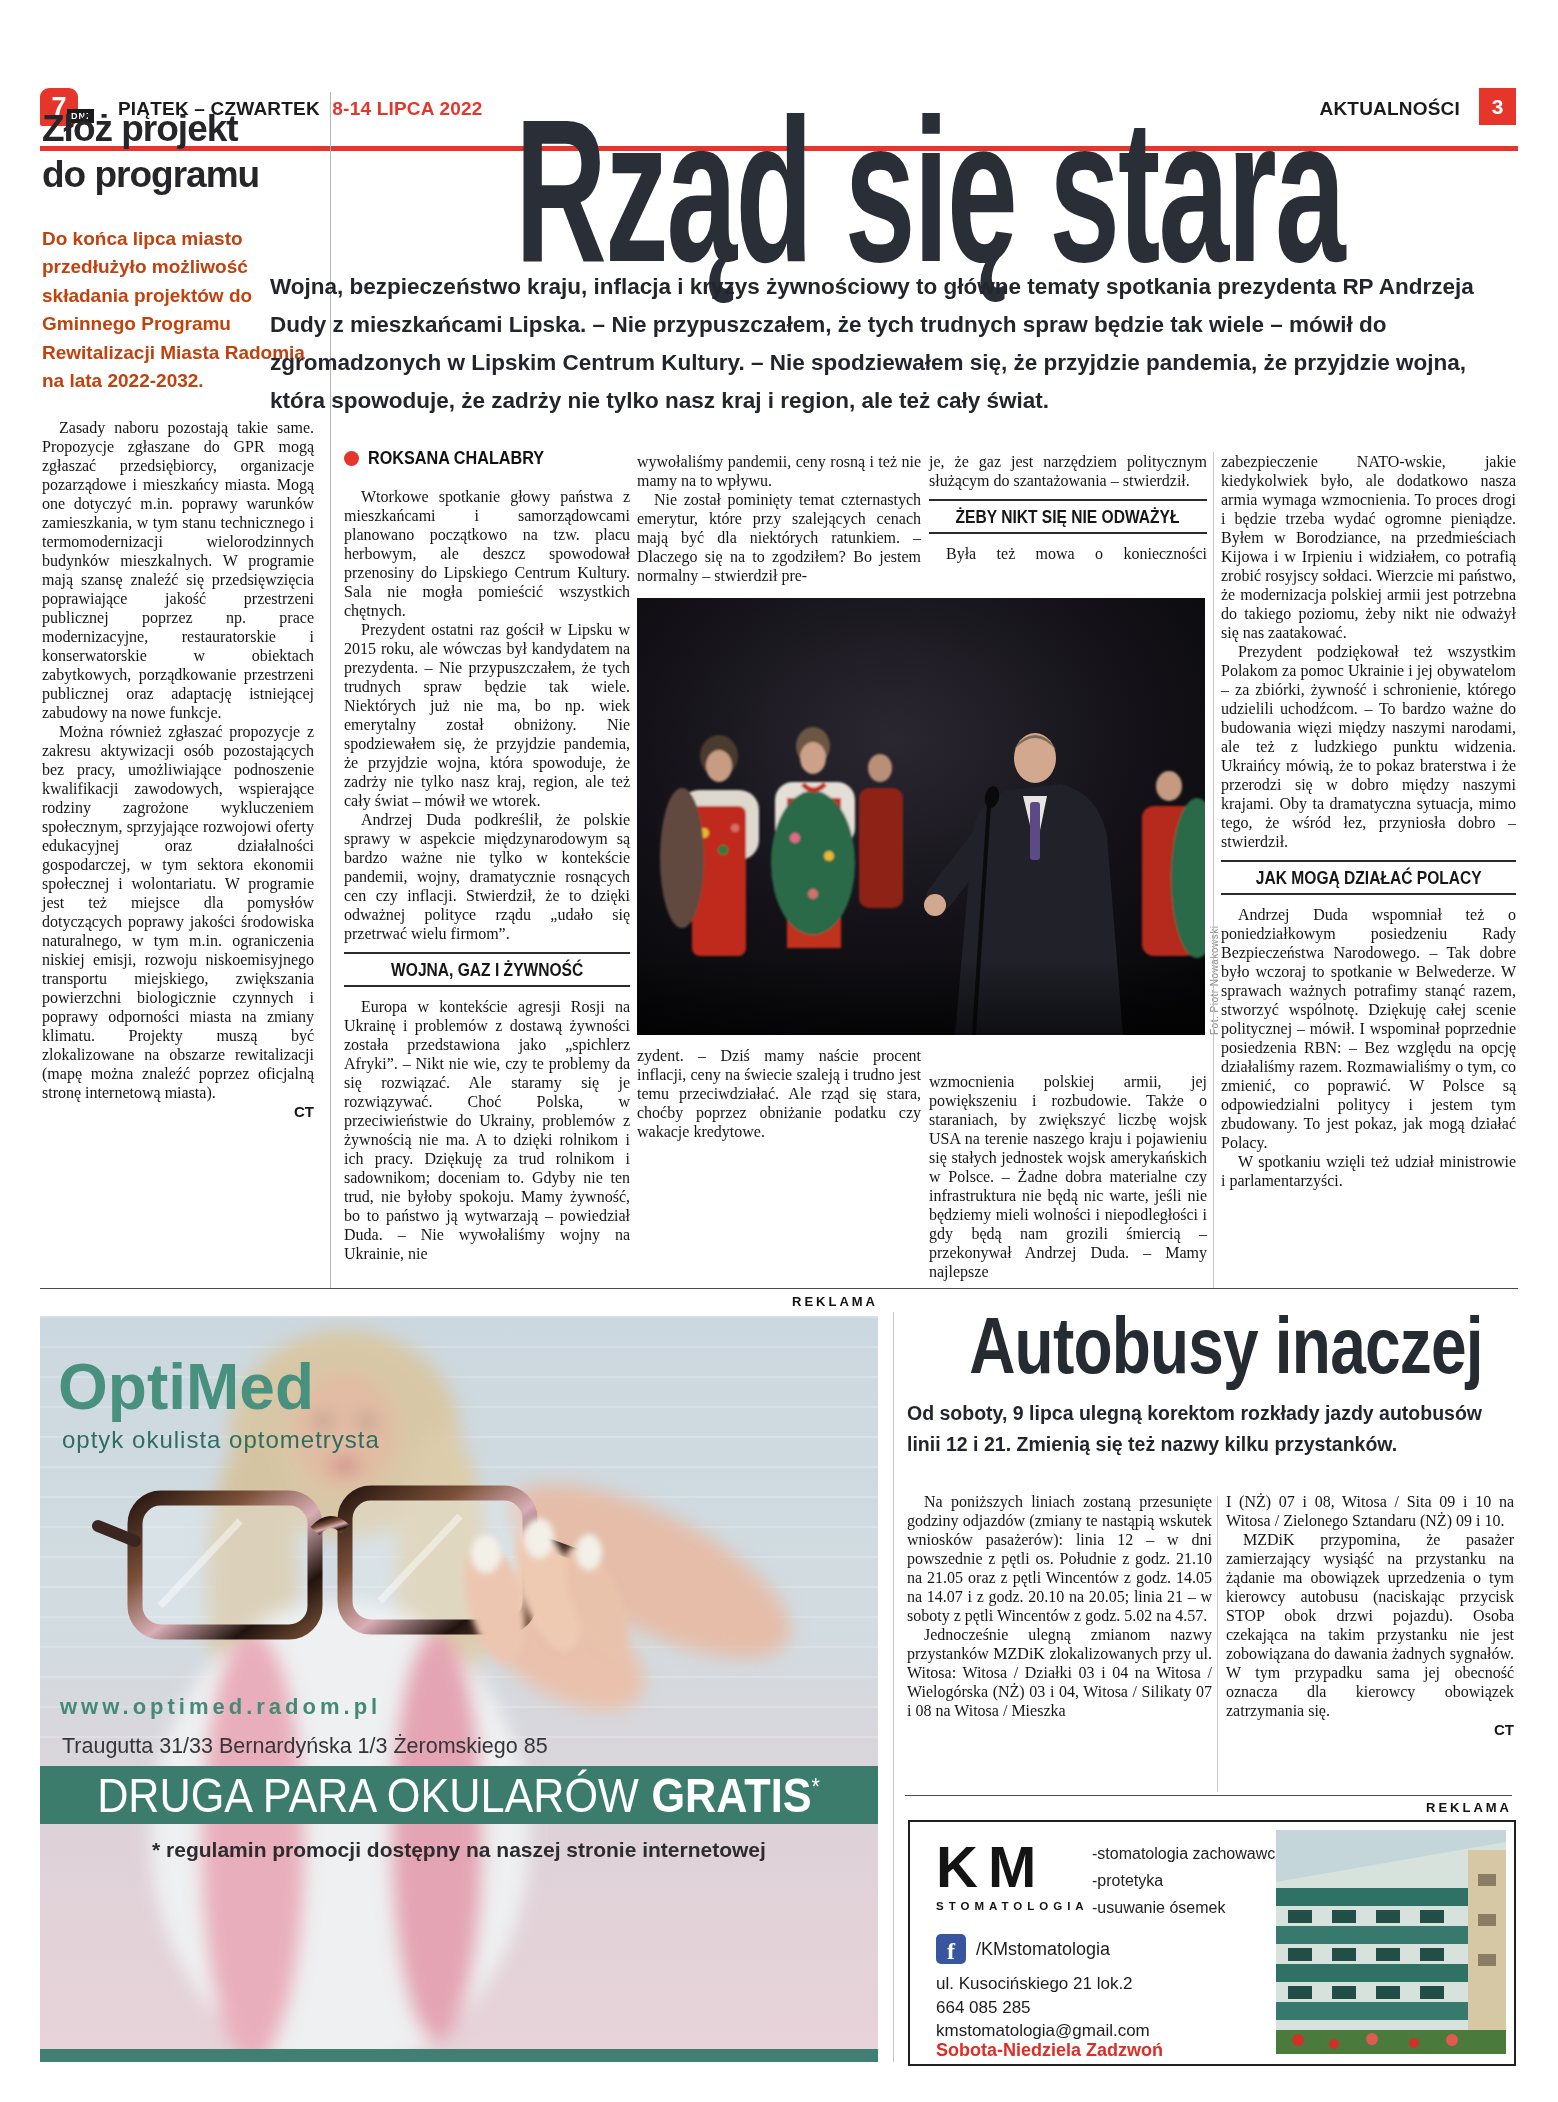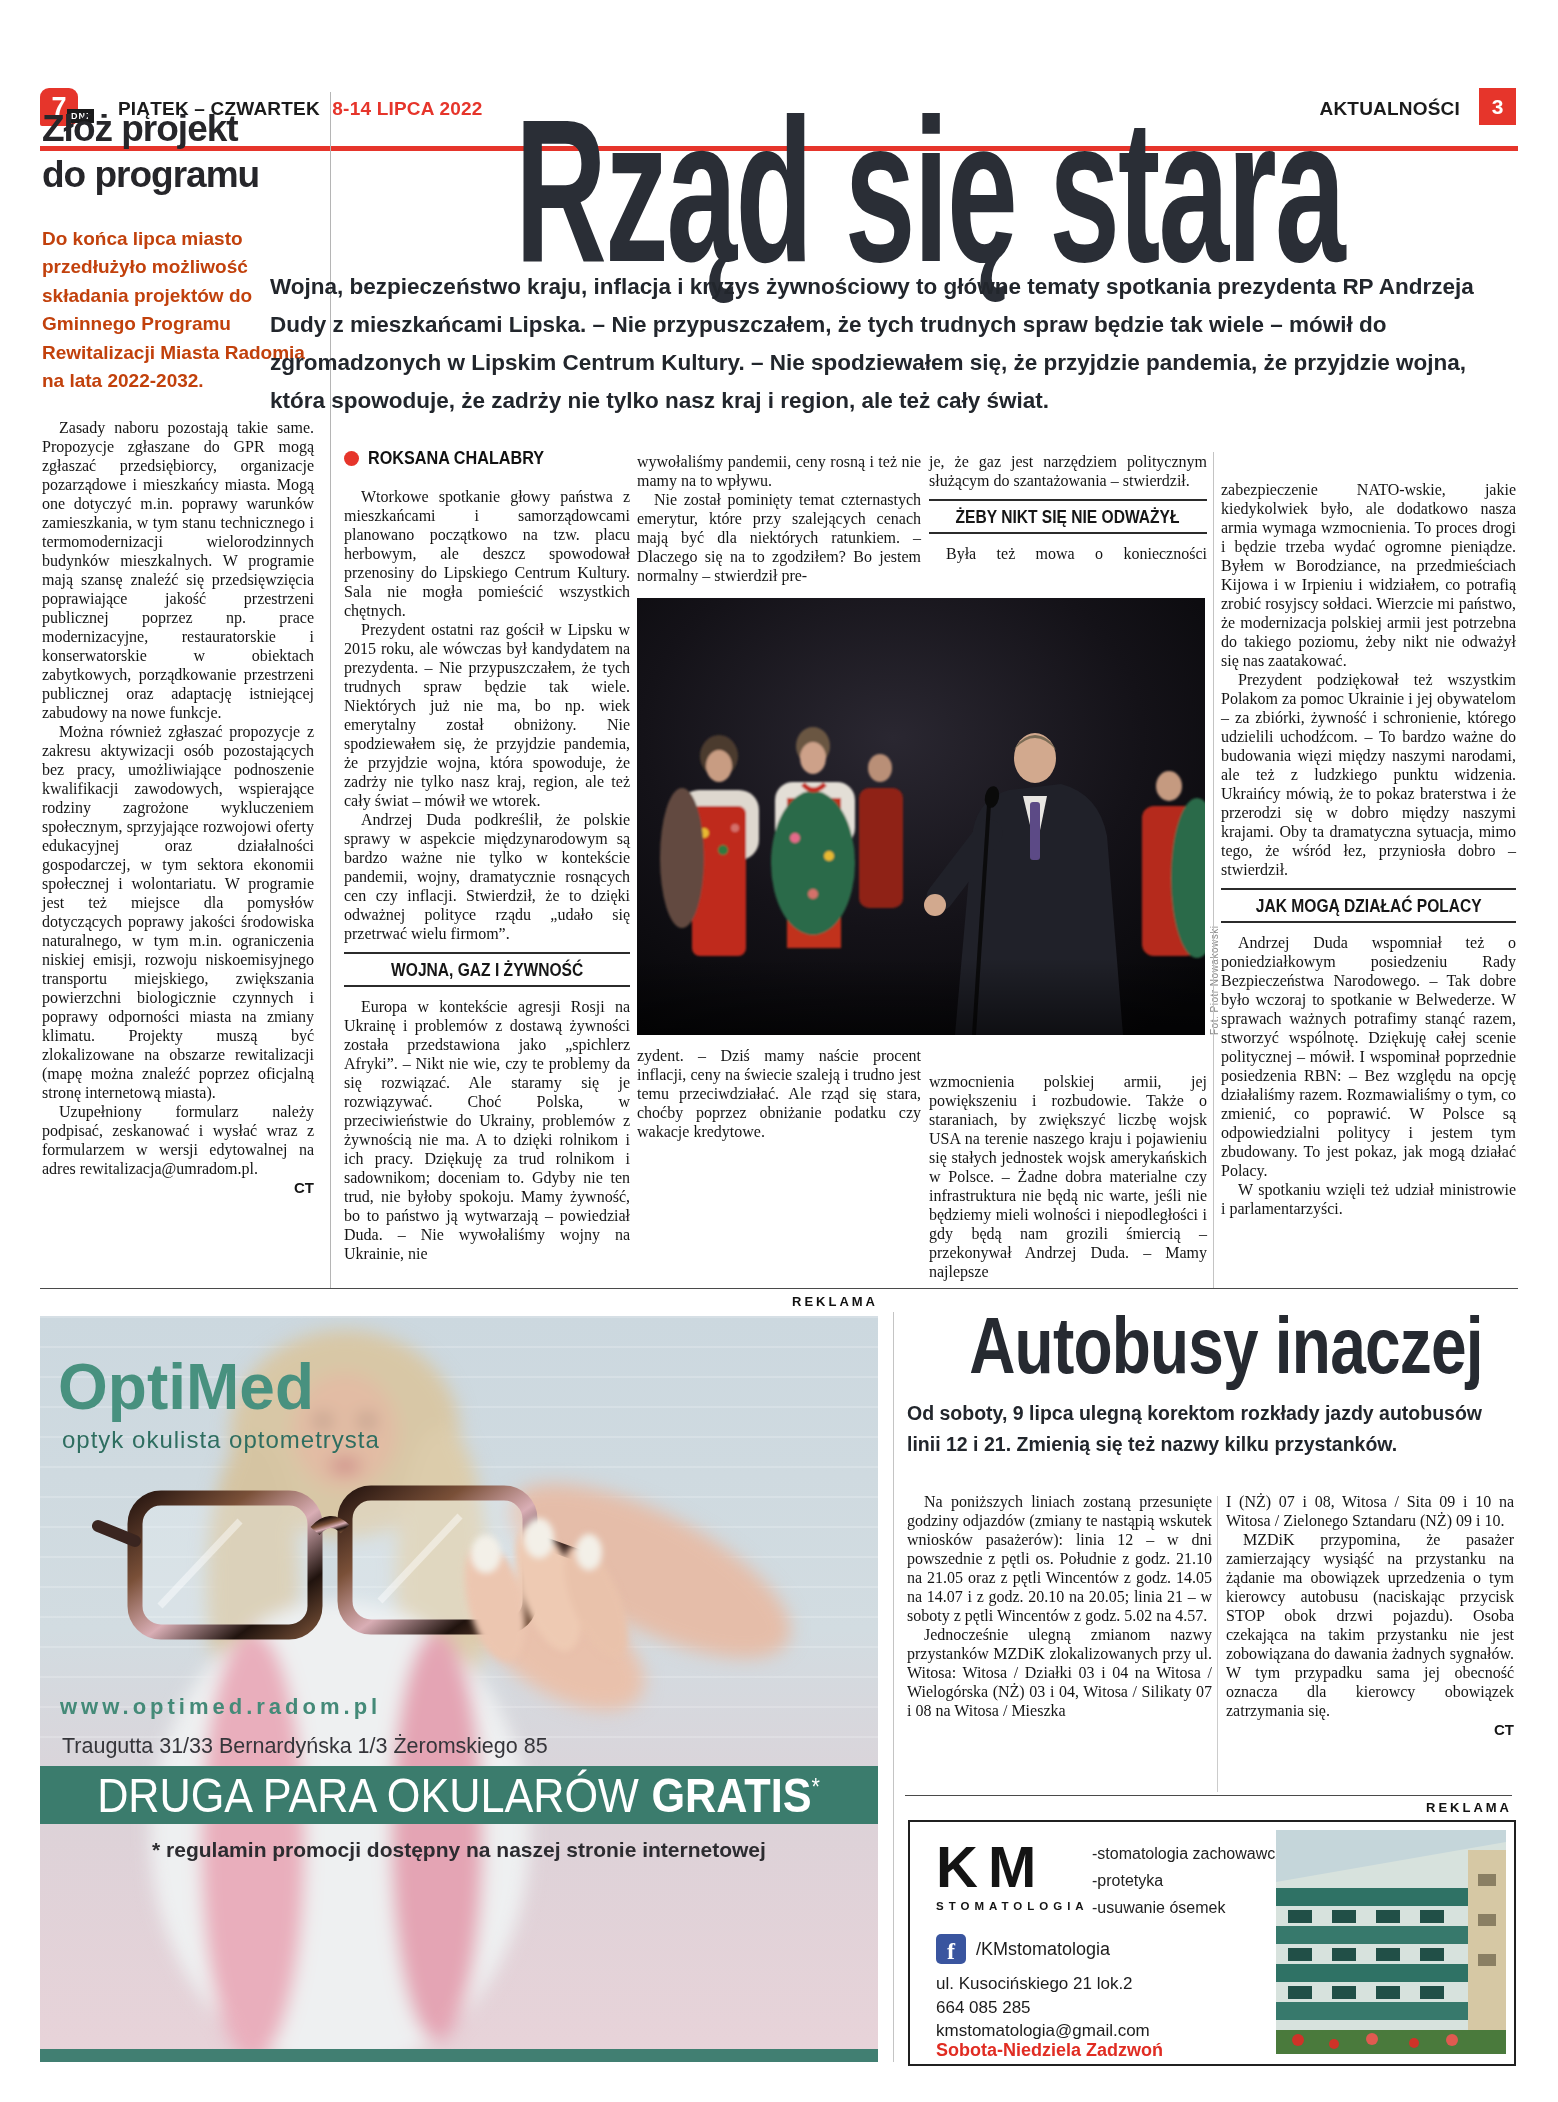--- a/index.html
+++ b/index.html
@@ -89,21 +89,20 @@
   <div class="abs vrule" style="left:330px;top:92px;height:1196px;"></div>
   <div class="abs" style="left:42px;top:106px;width:272px;">
     <div class="left-h1">
       <span style="display:block;">Złóż projekt</span>
       <span style="display:block;">do programu</span>
     </div>
     <div class="left-lead">Do końca lipca miasto przedłużyło możliwość składania projektów do Gminnego Programu Rewitalizacji Miasta Radomia na lata 2022-2032.</div>
     <div class="body-text" style="margin-top:22px;">
       <p>Zasady naboru pozostają takie same. Propozycje zgłaszane do GPR mogą zgłaszać przedsiębiorcy, organizacje pozarządowe i mieszkańcy miasta. Mogą one dotyczyć m.in. poprawy warunków zamieszkania, w tym stanu technicznego i termomodernizacji wielorodzinnych budynków mieszkalnych. W programie mają szansę znaleźć się przedsięwzięcia poprawiające jakość przestrzeni publicznej poprzez np. prace modernizacyjne, restauratorskie i konserwatorskie w obiektach zabytkowych, porządkowanie przestrzeni publicznej oraz adaptację istniejącej zabudowy na nowe funkcje.</p>
       <p>Można również zgłaszać propozycje z zakresu aktywizacji osób pozostających bez pracy, umożliwiające podnoszenie kwalifikacji zawodowych, wspierające rodziny zagrożone wykluczeniem społecznym, sprzyjające rozwojowi oferty edukacyjnej oraz działalności gospodarczej, w tym sektora ekonomii społecznej i wolontariatu. W programie jest też miejsce dla pomysłów dotyczących poprawy jakości środowiska naturalnego, w tym m.in. ograniczenia niskiej emisji, rozwoju niskoemisyjnego transportu miejskiego, zwiększania powierzchni biologicznie czynnych i poprawy odporności miasta na zmiany klimatu. Projekty muszą być zlokalizowane na obszarze rewitalizacji (mapę można znaleźć poprzez oficjalną stronę internetową miasta).</p>
-      <p>Uzupełniony formularz należy podpisać, zeskanować i wysłać wraz z formularzem w wersji edytowalnej na adres rewitalizacja@umradom.pl.</p>
       <p class="sig">CT</p>
     </div>
   </div>
 
   <div class="abs" style="left:340px;top:84px;width:1178px;height:212px;display:flex;align-items:center;justify-content:center;">
     <div class="main-h1"><span class="cond7">Rząd się stara</span></div>
   </div>
   <div class="abs main-lead" style="left:270px;top:268px;width:1240px;">Wojna, bezpieczeństwo kraju, inflacja i kryzys żywnościowy to główne tematy spotkania prezydenta RP Andrzeja Dudy z mieszkańcami Lipska. – Nie przypuszczałem, że tych trudnych spraw będzie tak wiele – mówił do zgromadzonych w Lipskim Centrum Kultury. – Nie spodziewałem się, że przyjdzie pandemia, że przyjdzie wojna, która spowoduje, że zadrży nie tylko nasz kraj i region, ale też cały świat.</div>
 
   <div class="abs byline" style="left:344px;top:448px;width:286px;">
@@ -190,21 +189,21 @@
     <p class="cont">je, że gaz jest narzędziem politycznym służącym do szantażowania – stwierdził.</p>
     <div class="subhead"><span class="cond">ŻEBY NIKT SIĘ NIE ODWAŻYŁ</span></div>
     <p class="stretch">Była też mowa o konieczności</p>
   </div>
 
   <div class="abs body-text" style="left:929px;top:1072px;width:278px;">
     <p class="cont">wzmocnienia polskiej armii, jej powiększeniu i rozbudowie. Także o staraniach, by zwiększyć liczbę wojsk USA na terenie naszego kraju i pojawieniu się stałych jednostek wojsk amerykańskich w Polsce. – Żadne dobra materialne czy infrastruktura nie będą nic warte, jeśli nie będziemy mieli wolności i niepodległości i gdy będą nam grozili śmiercią – przekonywał Andrzej Duda. – Mamy najlepsze</p>
   </div>
 
   <div class="abs vrule" style="left:1213px;top:452px;height:836px;background:#c4c4c4;"></div>
-  <div class="abs body-text" style="left:1221px;top:452px;width:295px;margin-top:28px;">
+  <div class="abs body-text" style="left:1221px;top:452px;width:295px;">
     <p class="cont">zabezpieczenie NATO-wskie, jakie kiedykolwiek było, ale dodatkowo nasza armia wymaga wzmocnienia. To proces drogi i będzie trzeba wydać ogromne pieniądze. Byłem w Borodziance, na przedmieściach Kijowa i w Irpieniu i widziałem, co potrafią zrobić rosyjscy sołdaci. Wierzcie mi państwo, że modernizacja polskiej armii jest potrzebna do takiego poziomu, żeby nikt nie odważył się nas zaatakować.</p>
     <p>Prezydent podziękował też wszystkim Polakom za pomoc Ukrainie i jej obywatelom – za zbiórki, żywność i schronienie, którego udzielili uchodźcom. – To bardzo ważne do budowania więzi między naszymi narodami, ale też z ludzkiego punktu widzenia. Ukraińcy mówią, że to pokaz braterstwa i że przerodzi się w dobro między naszymi krajami. Oby ta dramatyczna sytuacja, mimo tego, że wśród łez, przyniosła dobro – stwierdził.</p>
     <div class="subhead"><span class="cond">JAK MOGĄ DZIAŁAĆ POLACY</span></div>
     <p>Andrzej Duda wspomniał też o poniedziałkowym posiedzeniu Rady Bezpieczeństwa Narodowego. – Tak dobre było wczoraj to spotkanie w Belwederze. W sprawach ważnych potrafimy stanąć razem, stworzyć wspólnotę. Dziękuję całej scenie politycznej – mówił. I wspominał poprzednie posiedzenia RBN: – Bez względu na opcję działaliśmy razem. Rozmawialiśmy o tym, co zmienić, co poprawić. W Polsce są odpowiedzialni politycy i jestem tym zbudowany. To jest pokaz, jak mogą działać Polacy.</p>
     <p>W spotkaniu wzięli też udział ministrowie i parlamentarzyści.</p>
   </div>
 
   <div class="abs hrule" style="left:40px;top:1288px;width:1478px;"></div>
   <div class="abs reklama" style="left:40px;top:1294px;width:838px;text-align:right;">REKLAMA</div>
 

